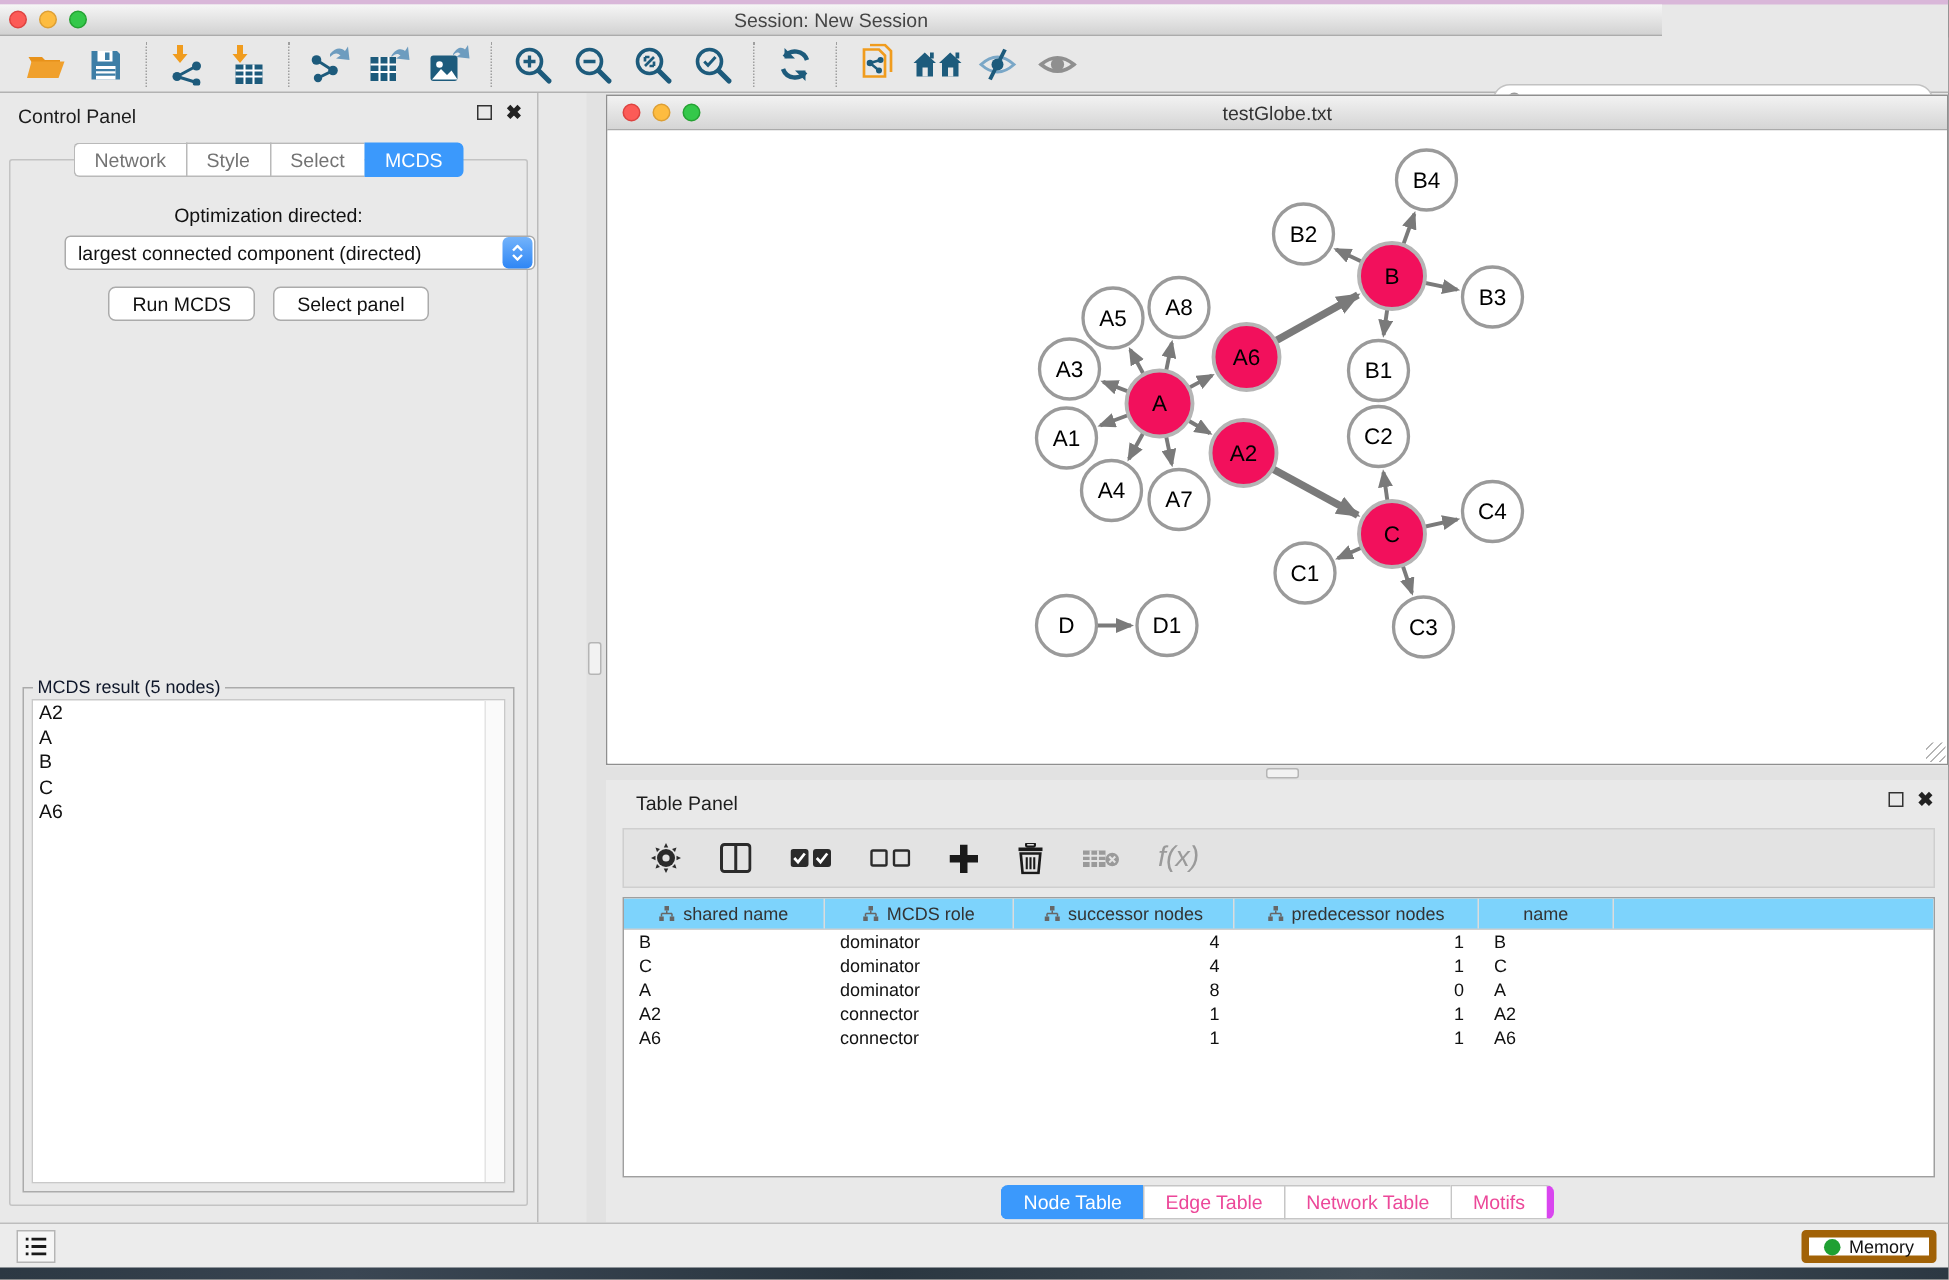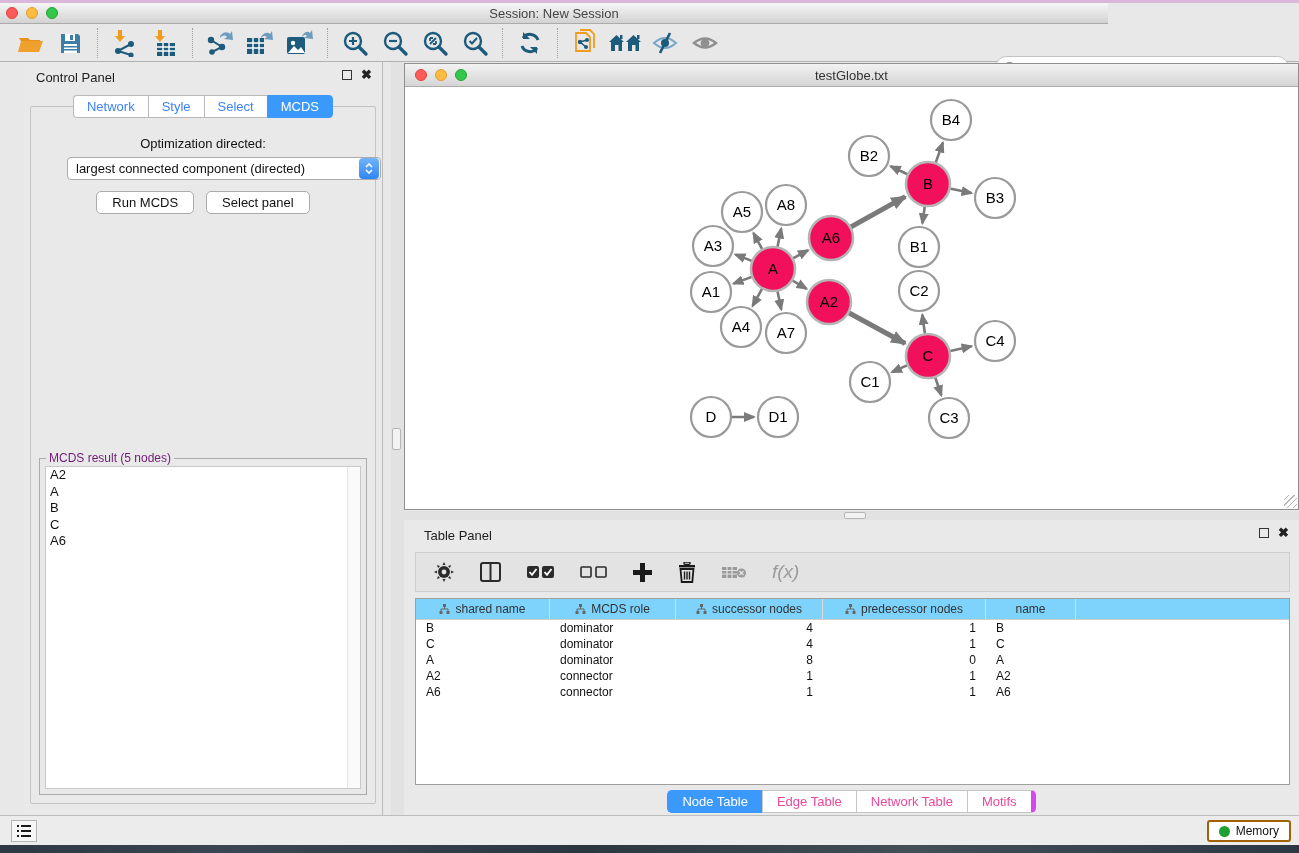--- a/index.html
+++ b/index.html
@@ -28,33 +28,33 @@
   .tb-btn { width:40px; height:32px; display:flex; align-items:center; justify-content:center; }
   .tb-sep { width:0; height:30px; border-left:1px dotted #9f9f9f; margin:0 7px; }
   .search-wrap { position:absolute; right:10px; top:31px; width:294px; height:23px;
     background:#fff; border:1px solid #c2c2c2; border-radius:12px;
     display:flex; align-items:center; padding:0 8px; }
   .search-wrap input { border:none; outline:none; flex:1; font-size:12px;
     font-family:"Liberation Sans",sans-serif; background:transparent; margin-left:5px; }
   
   .main { position:absolute; left:0; top:62px; width:1299px; height:753px; }
   .control-panel { position:absolute; left:0; top:0; width:359px; height:753px;
-    background:#e9e9e9; border-right:1px solid #bbb;margin-left:24px; }
+    background:#e9e9e9; border-right:1px solid #bbb; }
   .v-divider { position:absolute; left:391px; top:0; width:13px; height:753px; background:#e2e2e2; }
   .v-handle { position:absolute; left:1px; top:366px; width:9px; height:22px;
     background:#f2f2f2; border:1px solid #b5b5b5; border-radius:2px; }
   .right-col { position:absolute; left:404px; top:0; width:895px; height:753px; }
   
   .cp-header { position:relative; height:30px; display:flex; align-items:center; padding:0 12px; }
   .panel-title { font-size:13px; color:#1d1d1d; }
   .panel-ctrls { position:absolute; right:10px; top:8px; display:flex; gap:9px; align-items:center; }
   .float-glyph { width:10px; height:10px; border:1.6px solid #333; display:inline-block; }
   .close-glyph { font-size:13px; font-weight:bold; color:#222; line-height:10px; }
   .cp-tabs { position:absolute; left:0; right:0; top:33px; display:flex; justify-content:center; z-index:2; }
-  .cp-tab { font-size:13px; color:#3b82f6; background:#fff; border:1px solid #b9b9b9;
+  .cp-tab { font-size:13px; color:#737373; background:#fff; border:1px solid #b9b9b9;
     border-right:none; padding:3px 13px; }
   .cp-tab:first-child { border-radius:4px 0 0 4px; }
   .cp-tab:last-child { border-right:1px solid #b9b9b9; border-radius:0 4px 4px 0; }
   .cp-tab.active { background:#3b99fc; color:#fff; border-color:#3b99fc; }
   .cp-box { position:absolute; left:6px; right:6px; top:44px; bottom:11px;
     border:1px solid #c3c3c3; border-radius:2px; background:#e9e9e9; }
   .opt-label { position:absolute; left:0; right:0; top:29px; text-align:center;
     font-size:13px; color:#111; }
   .criterion { position:absolute; left:36px; top:50px; width:314px; height:23px;
     background:#fff; border:1px solid #ababab; border-radius:4px;
@@ -62,21 +62,21 @@
   .criterion-text { flex:1; font-size:13px; color:#111; padding-left:8px; white-space:nowrap; }
   .stepper { width:20px; height:21px; border-radius:4px; margin-right:1px;
     background:linear-gradient(#73b3fb,#2e86f5); display:flex; flex-direction:column;
     align-items:center; justify-content:center; gap:1px; }
   .cp-buttons { position:absolute; left:0; right:0; top:84px; display:flex; justify-content:center; gap:12px; }
   .cp-btn { font-size:13px; color:#111; background:#fff; border:1px solid #ababab;
     border-radius:5px; padding:3px 15px; min-width:96px; text-align:center; }
   .result-box { position:absolute; left:8px; right:8px; top:351px; height:337px;
     border:1px solid #ababab; }
   .result-legend { position:absolute; left:6px; top:-8px; background:#e9e9e9;
-    font-size:12px; color:#701a75; padding:0 3px; }
+    font-size:12px; color:#0f172a; padding:0 3px; }
   .result-list { position:absolute; left:5px; right:5px; top:7px; bottom:5px;
     background:#fff; border:1px solid #c9c9c9; overflow:hidden; }
   .result-track { position:absolute; right:0; top:0; bottom:0; width:13px;
     background:#fafafa; border-left:1px solid #e4e4e4; }
   .result-item { font-size:13px; color:#111; padding:0 4px; line-height:16.5px; }
   
   .net-window { position:absolute; left:0; top:1px; width:895px; height:447px;
     border:1px solid #8f8f8f; background:#fff; }
   .net-titlebar { height:23px; background:linear-gradient(#f2f2f2,#d5d5d5);
     border-bottom:1px solid #aaa; position:relative; display:flex; align-items:center; }
@@ -108,21 +108,21 @@
     border-right:none; padding:3px 14px; }
   .tp-tab:first-child { border-radius:5px 0 0 5px; }
   .tp-tab:last-child { border-right:5px solid #d946ef; border-radius:0 5px 5px 0; }
   .tp-tab.active { background:#3b99fc; color:#fff; border-color:#3b99fc; }
   
   .status-bar { position:absolute; left:0; top:815px; width:1299px; height:30px;
     background:#ececec; border-top:1px solid #bdbdbd; }
   .status-left-btn { position:absolute; left:11px; top:4px; width:26px; height:22px;
     background:#f6f6f6; border:1px solid #b5b5b5; display:flex; align-items:center; justify-content:center; }
   .memory-btn { position:absolute; right:8px; top:4px; height:22px; background:#fff;
-    border:2px solid #a16207; border-radius:3px; display:flex; align-items:center;
+    border:5px solid #a16207; border-radius:3px; display:flex; align-items:center;
     gap:6px; padding:0 10px; }
   .memory-dot { width:11px; height:11px; border-radius:50%; background:#1fa032; }
   .memory-label { font-size:12px; color:#111; }
   .desktop-strip-bottom { position:absolute; left:0; top:845px; width:1299px; height:8px;
     background:linear-gradient(90deg,#2c3843,#3a4653 18%,#2a3640 45%,#424e58 70%,#2c3843); }
 </style>
 </head>
 <body>
 
 <div class="screen">

